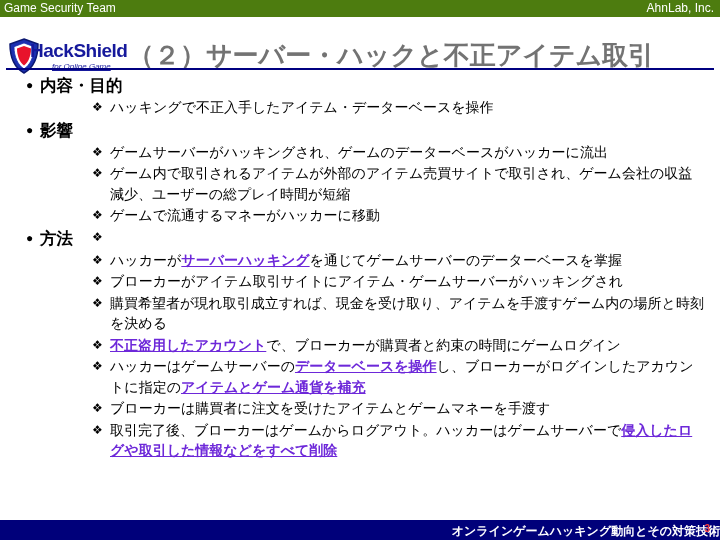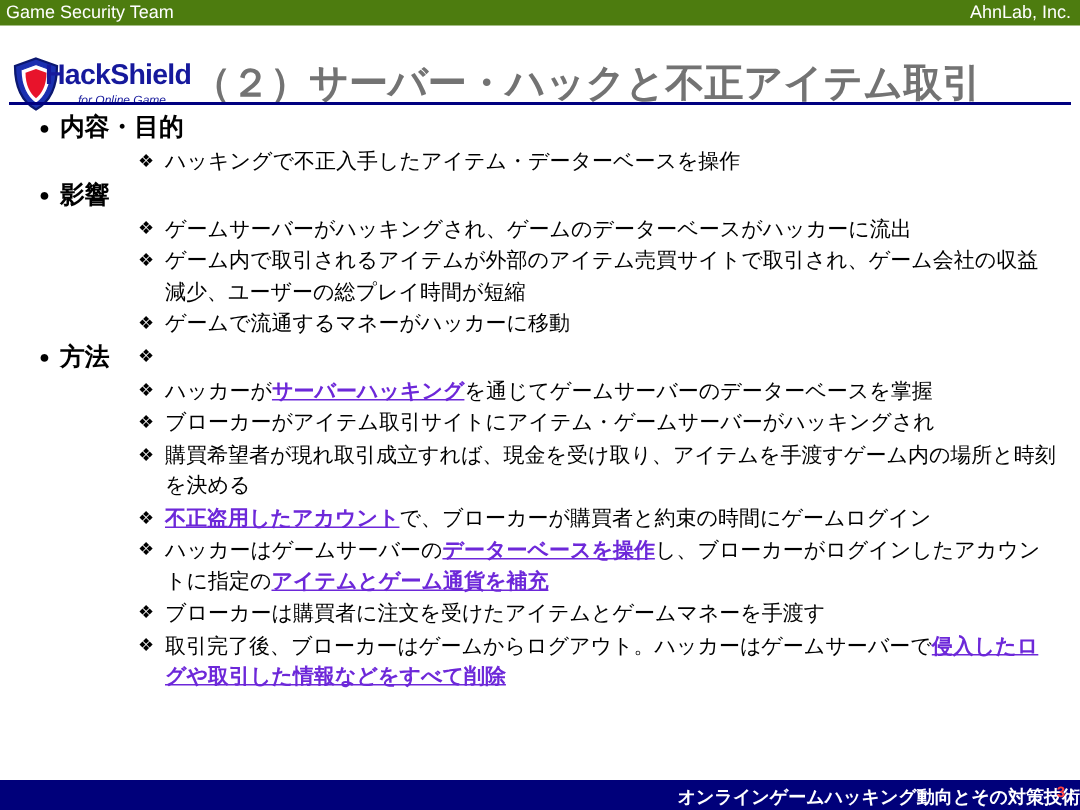--- a/index.html
+++ b/index.html
@@ -71,20 +71,21 @@
     white-space: nowrap;
   }
   .logo-text .hack { color: #16199c; }
   .logo-sub {
     position: absolute;
     left: 44px; top: 26px;
     font-size: 8px;
     font-style: italic;
     color: #16199c;
     white-space: nowrap;
+    text-decoration: underline;
   }
   .slide-title {
     position: absolute;
     left: 128px; top: 8px;
     width: 580px;
     font-size: 26px;
     font-weight: bold;
     color: #737373;
     letter-spacing: 0px;
     white-space: nowrap;

